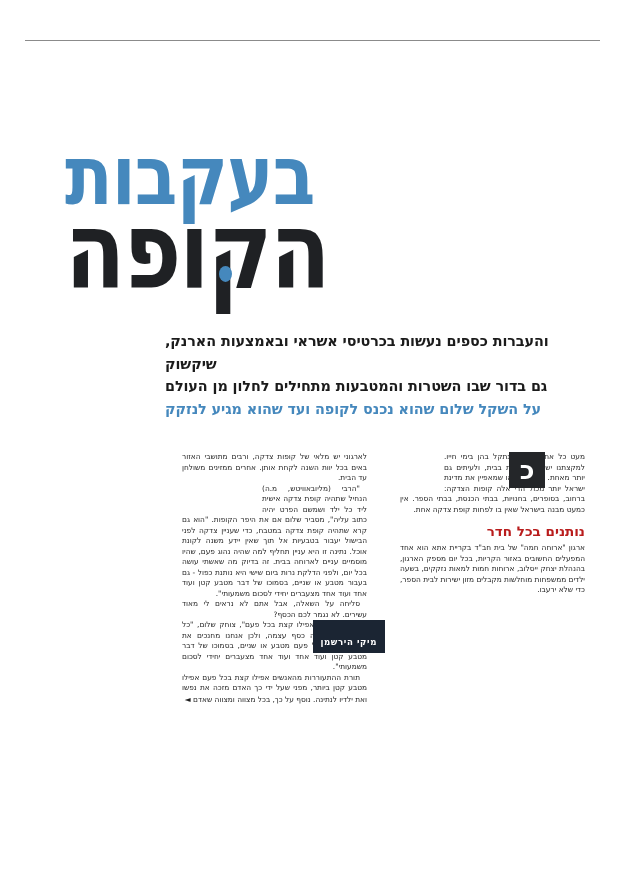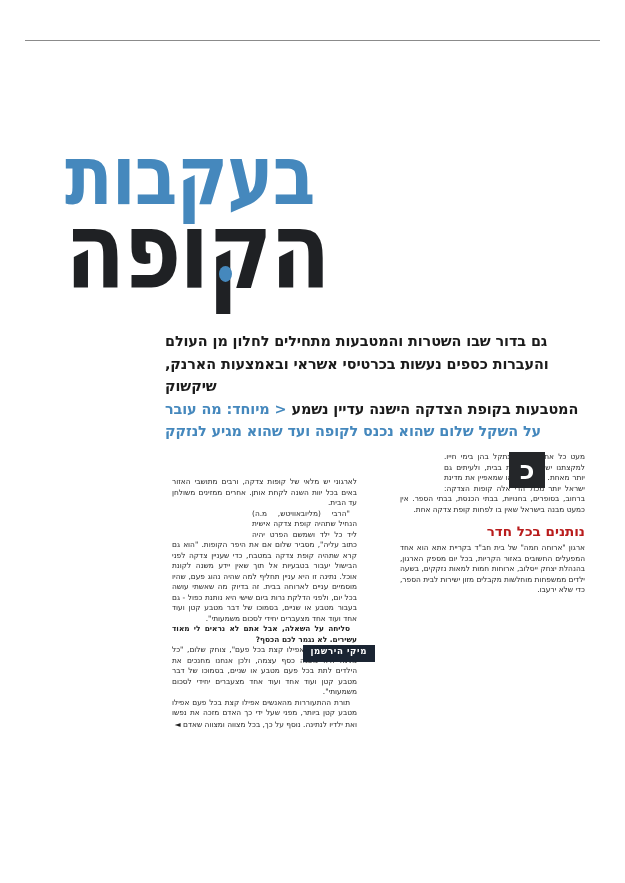--- a/index.html
+++ b/index.html
@@ -79,21 +79,21 @@
     position:absolute;top:0;width:185px;
     font-size:7.4px;
     line-height:1.42;
     text-align:justify;
     direction:rtl;
     color:#1d1d1d;
   }
   .col p{margin:0 0 0 0;text-indent:7px;}
   .col p.noind{text-indent:0;}
   .col-right{right:40px;}
-  .col-left{right:268px;margin-top:25px;}
+  .col-left{right:258px;}
 
   
   .dropcap-box{
     position:absolute;right:40px;top:0px;
     width:36px;height:36px;
     background:#242629;
     color:#ffffff;
     font-weight:bold;
     font-size:26px;
     line-height:36px;
@@ -111,24 +111,24 @@
 
   
   .byline{
     position:absolute;
     right:-18px;top:168px;
     background:#1b2533;
     color:#ffffff;
     font-weight:bold;
     font-size:8.6px;
     letter-spacing:0.6px;
-    padding:0 8px 5px 8px;
+    padding:16px 8px 5px 8px;
     white-space:nowrap;
   }
-  .bold-q{font-weight:bold;}
+  .bold-q{font-weight:normal;}
   .endmark{font-size:8px;}
 
   
   .byline-spacer{
     float:left;
     width:76px;height:22px;
     margin:2px 0 1px 4px;
   }
   .dropcap-spacer{
     float:left;
@@ -145,23 +145,22 @@
 
   <div class="masthead">
     <div class="title-line1">בעקבות</div>
     <div class="title-line2">
       <span>הקופה</span>
       <span class="title-dot"></span>
     </div>
   </div>
 
   <div class="deck">
+    <span class="deck-l">והעברות כספים נעשות בכרטיסי אשראי ובאמצעות הארנק, שיקשוק</span>
     <span class="deck-l">גם בדור שבו השטרות והמטבעות מתחילים לחלון מן העולם</span>
-    <span class="deck-l">והעברות כספים נעשות בכרטיסי אשראי ובאמצעות הארנק, שיקשוק</span>
-    <span class="deck-l"><span>המטבעות בקופת הצדקה הישנה עדיין נשמע</span> <span class="sep">&lt;</span> <span class="hl">מיוחד: מה עובר</span></span>
     <span class="deck-l hl">על השקל שלום שהוא נכנס לקופה ועד שהוא מגיע לנזקק</span>
   </div>
 
   <div class="cols">
 
     <div class="col col-right">
       <div class="dropcap-box">כ</div>
       <p class="noind"><span class="dropcap-spacer"></span><span>מעט כל אחד מאיתנו נתקל בהן בימי חייו. למקצתנו יש אחת כזאת בבית, ולעיתים גם יותר מאחת. אם יש משהו שמאפיין את מדינת ישראל יותר מכול הרי אלה קופות הצדקה: ברחוב, בסופרים, בחנויות, בבתי הכנסת, בבתי הספר. אין כמעט מבנה בישראל שאין בו לפחות קופת צדקה אחת.</span></p>
       <div class="subhead">נותנים בכל חדר</div>
       <p class="noind">ארגון "ארוחה חמה" של בית חב"ד בקריית אתא הוא אחד המפעלים החשובים באזור הקריות, בכל יום מספק הארגון, בהנהלת יצחק ייסלוב, ארוחות חמות למאות נזקקים, בשעה ילדים ממשפחות מוחלשות מקבלים מזון ישירות לבית הספר, כדי שלא ירעבו.</p>

